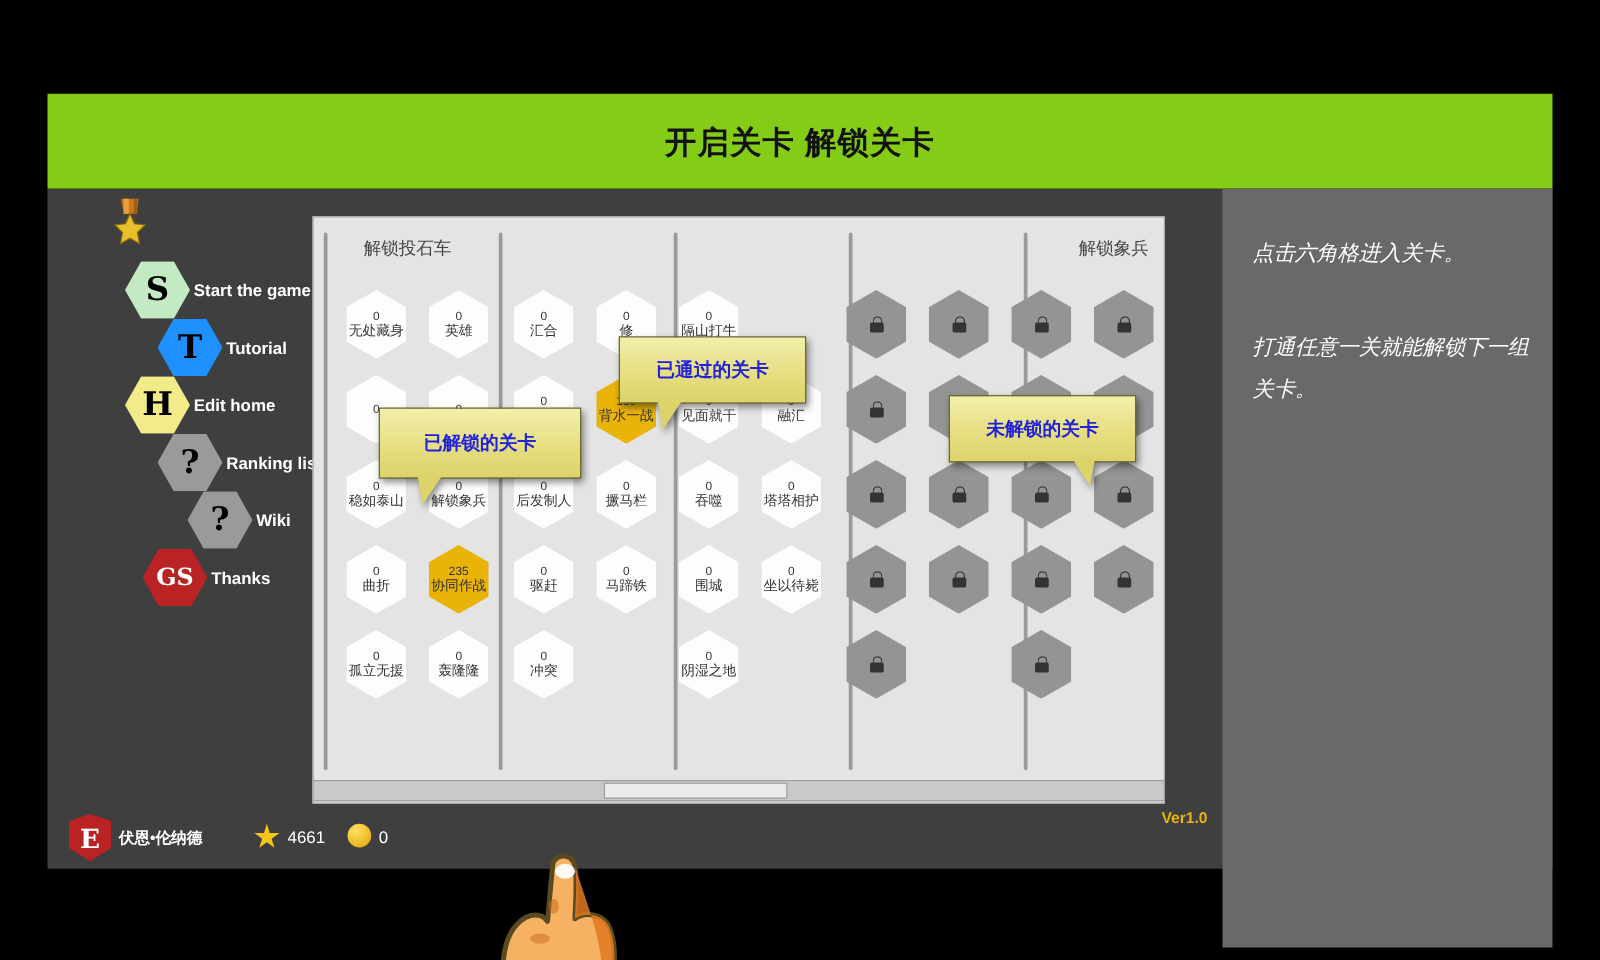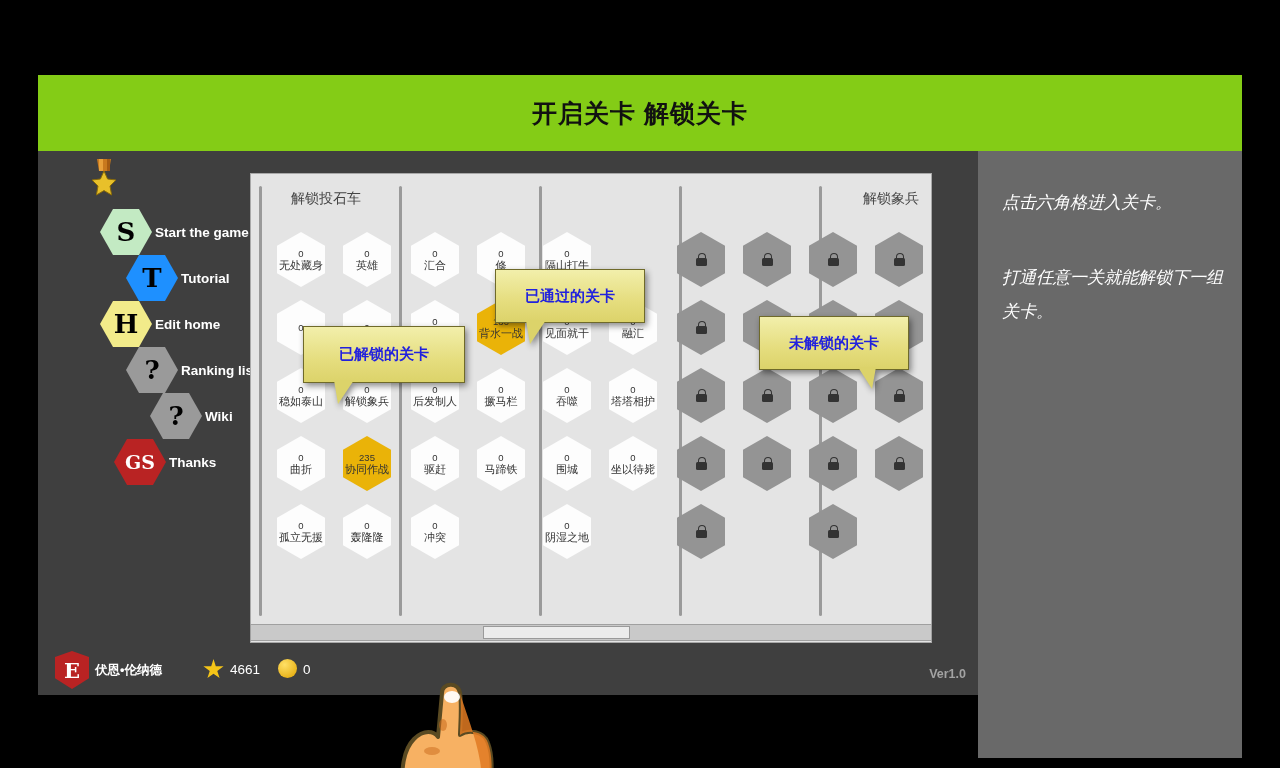--- a/index.html
+++ b/index.html
@@ -70,21 +70,21 @@
          clip-path:polygon(50% 0%,100% 16%,100% 72%,50% 100%,0% 72%,0% 16%);
          display:flex;align-items:center;justify-content:center;color:#fff;
          font-family:"DejaVu Serif",serif;font-weight:bold;font-size:21px;}
   .pname{position:absolute;left:57px;top:19px;color:#fff;font-size:12.5px;font-weight:bold;}
   .starico{position:absolute;left:165px;top:16px;width:21px;height:21px;background:#f5c518;
            clip-path:polygon(50% 0%,61% 35%,98% 35%,68% 57%,79% 91%,50% 70%,21% 91%,32% 57%,2% 35%,39% 35%);}
   .starval{position:absolute;left:192px;top:19px;color:#fff;font-size:13.5px;}
   .coinico{position:absolute;left:240px;top:16px;width:19px;height:19px;border-radius:50%;
            background:radial-gradient(circle at 35% 30%,#ffe066,#e0a300);}
   .coinval{position:absolute;left:265px;top:19px;color:#fff;font-size:13.5px;}
-  .ver{position:absolute;right:12px;top:24px;color:#a3a3a3;font-size:12.5px;font-weight:bold;}
+  .ver{position:absolute;right:12px;top:4px;color:#eab308;font-size:12.5px;font-weight:bold;}
 
   
   .hand{position:absolute;left:352px;top:522px;width:120px;height:168px;pointer-events:none;}
 </style>
 </head>
 <body>
 
 <div id="app">
 
   <div class="titlebar">

